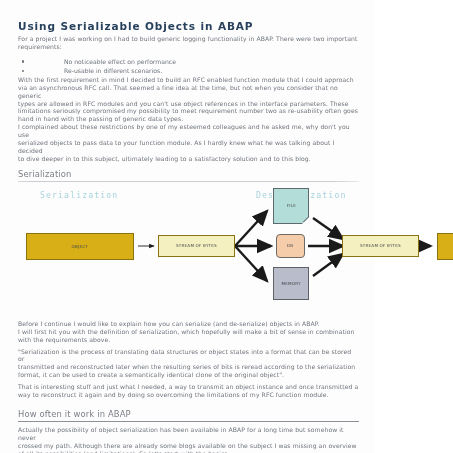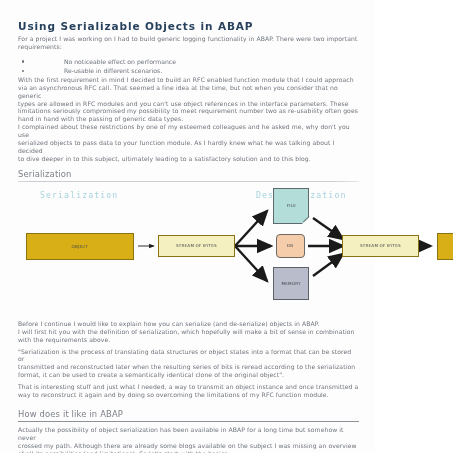--- a/index.html
+++ b/index.html
@@ -271,21 +271,21 @@
   <p class="body-text">"Serialization is the process of translating data structures or object states into a format that can be stored or</p>
   <p class="body-text">transmitted and reconstructed later when the resulting series of bits is reread according to the serialization</p>
   <p class="body-text">format, it can be used to create a semantically identical clone of the original object".</p>
   <div class="spacer-xs"></div>
   <p class="body-text">That is interesting stuff and just what I needed, a way to transmit an object instance and once transmitted a</p>
   <p class="body-text">way to reconstruct it again and by doing so overcoming the limitations of my RFC function module.</p>
 
   <div class="spacer-sm"></div>
   <div class="spacer-xs"></div>
 
-  <h2 class="section-head">How does it like in ABAP</h2>
+  <h2 class="section-head">How often it work in ABAP</h2>
   <div class="rule thick"></div>
 
   <p class="body-text">Actually the possibility of object serialization has been available in ABAP for a long time but somehow it never</p>
   <p class="body-text">crossed my path. Although there are already some blogs available on the subject I was missing an overview</p>
   <p class="body-text">of all its possibilities (and limitations). So let's start with the basics.</p>
   <div class="spacer-xs"></div>
   <p class="body-text">Object serialization can be accessed with the CALL TRANSFORMATION statement in roughly the same way as</p>
   <p class="body-text">you do a transformation of an internal table. To be able to serialize an object using this statement, its class</p>
   <p class="body-text">must implement the interface IF_SERIALIZABLE_OBJECT. The result of this transformation is an XML (but</p>
   <p class="body-text">JSON is possible as well) string or xstring. In ABAP it will look something like this.</p>

